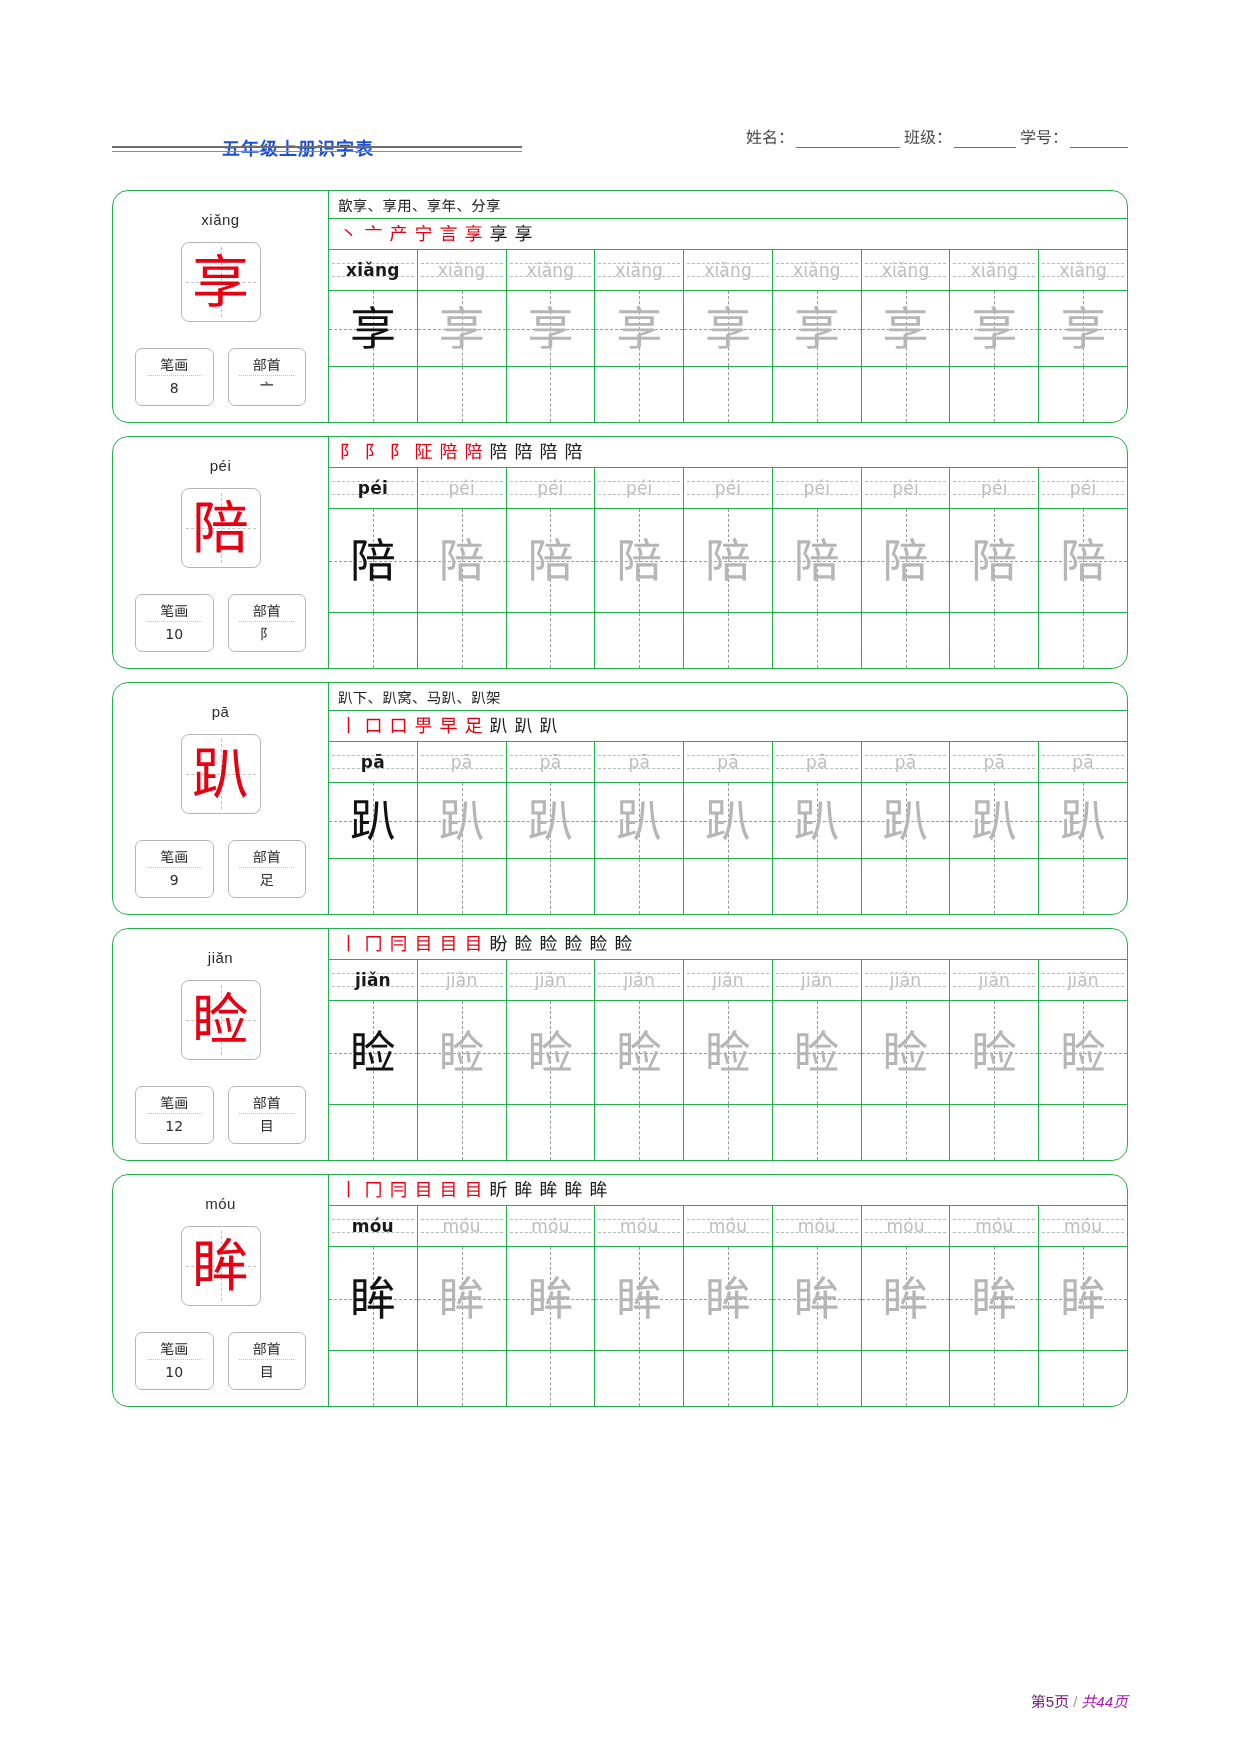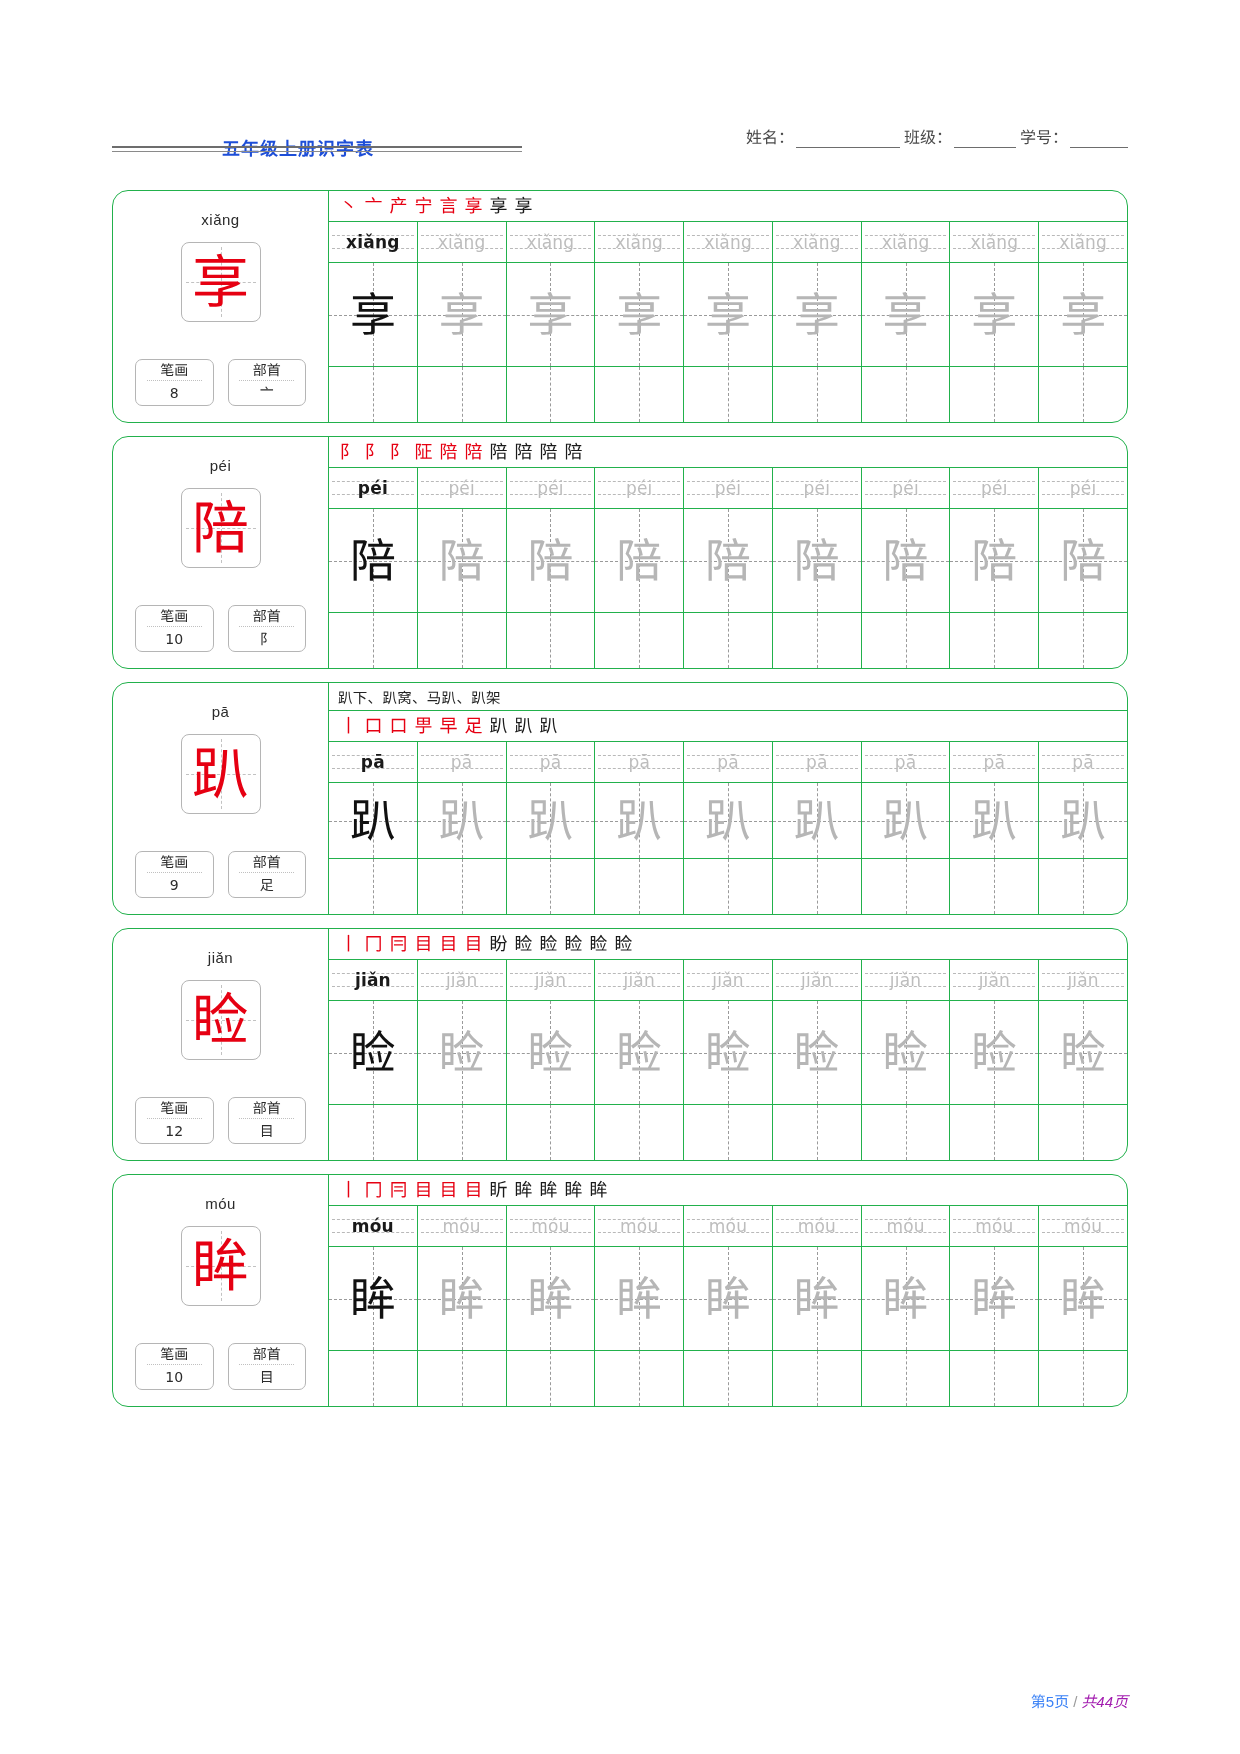--- a/index.html
+++ b/index.html
@@ -158,21 +158,21 @@
     right: 22px;
     bottom: 16px;
     display: flex;
     justify-content: space-between;
     gap: 14px;
   }
   .attr-box {
     flex: 1 1 0;
     border: 1.3px solid #b5b5b5;
     border-radius: 7px;
-    height: 47px;
+    height: 58px;
     box-sizing: border-box;
     display: flex;
     flex-direction: column;
     align-items: center;
     justify-content: center;
     background: #fff;
   }
   .attr-label {
     font-size: 14px;
     color: #2b2b2b;
@@ -313,21 +313,21 @@
   .footer {
     position: absolute;
     right: 112px;
     bottom: 145px;
     font-size: 15px;
     color: #7d7d7d;
     display: flex;
     align-items: baseline;
     gap: 4px;
   }
-  .footer .page-cur { color: #3b82f6; }
+  .footer .page-cur { color: #701a75; }
   .footer .page-sep { color: #9a9a9a; }
   .footer .page-tot { color: #a21caf; font-style: italic; }
 </style>
 </head>
 <body>
 
 <div class="page">
 
   <div class="header">
     <div class="title-wrap">
@@ -364,20 +364,21 @@
               <span class="attr-label">笔画</span>
               <span class="attr-value">8</span>
             </div>
             <div class="attr-box">
               <span class="attr-label">部首</span>
               <span class="attr-value">亠</span>
             </div>
           </div>
         </div>
         <div class="grid-col">
+          <div class="words-row">歆享、享用、享年、分享</div>
           <div class="stroke-row">
             <span class="stroke-step hl">丶</span>
             <span class="stroke-step hl">亠</span>
             <span class="stroke-step hl">产</span>
             <span class="stroke-step hl">宁</span>
             <span class="stroke-step hl">言</span>
             <span class="stroke-step hl">享</span>
             <span class="stroke-step">享</span>
             <span class="stroke-step">享</span>
           </div>

